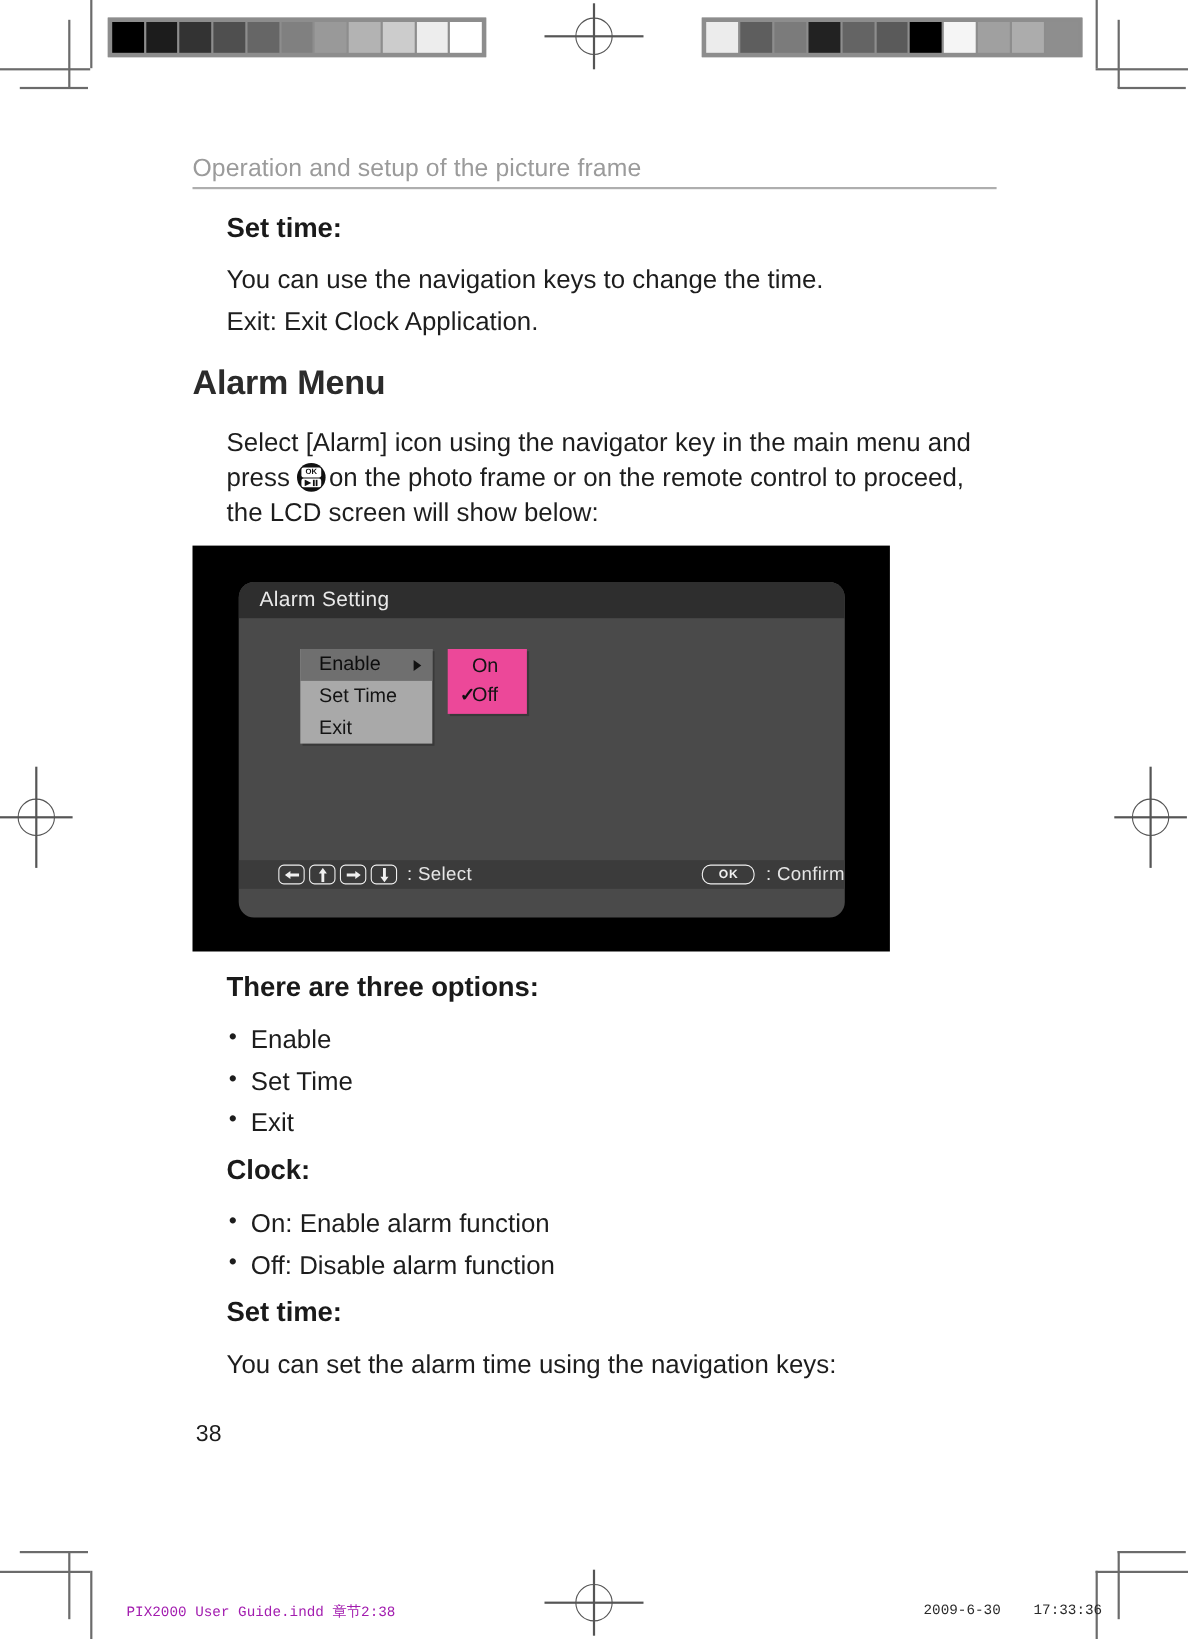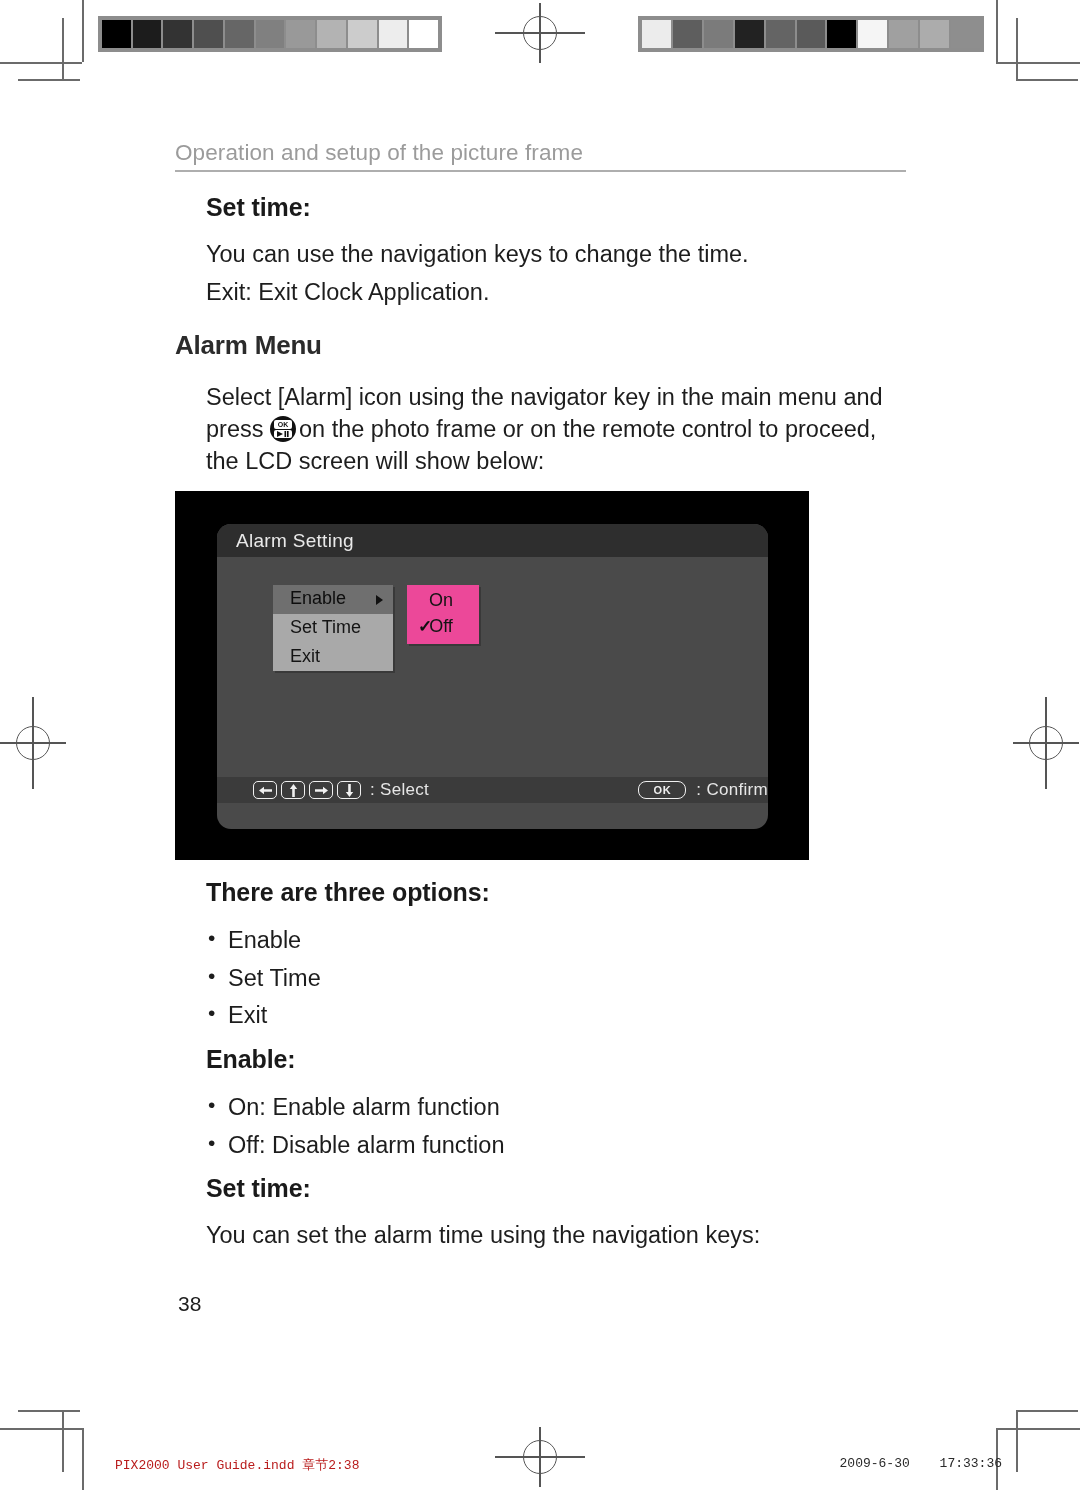--- a/index.html
+++ b/index.html
@@ -71,21 +71,21 @@
   .body-col { padding-left: 31px; }
 
   h3.sub {
     font-size: 25px;
     font-weight: bold;
     color: #1a1a1a;
     margin: 0 0 15px 0;
     letter-spacing: -0.1px;
   }
   h2.chapter {
-    font-size: 26px;
+    font-size: 31px;
     font-weight: bold;
     color: #2b2b2b;
     margin: 20px 0 20px -31px;
     letter-spacing: -0.2px;
   }
   p.para {
     font-size: 23.5px;
     color: #1d1d1d;
     margin: 0 0 7px 0;
     line-height: 1.47;
@@ -276,21 +276,21 @@
     color: #1d1d1d;
   }
 
   
   .colophon-left {
     position: absolute;
     left: 115px;
     top: 1456px;
     font-family: "Liberation Mono", monospace;
     font-size: 13px;
-    color: #b91c1c;
+    color: #a21caf;
     white-space: nowrap;
   }
   .colophon-right {
     position: absolute;
     right: 78px;
     top: 1456px;
     font-family: "Liberation Mono", monospace;
     font-size: 13px;
     color: #2a2a2a;
     white-space: nowrap;
@@ -456,21 +456,21 @@
       </div>
     </div>
 
     <h3 class="sub">There are three options:</h3>
     <ul class="bullets">
       <li>Enable</li>
       <li>Set Time</li>
       <li>Exit</li>
     </ul>
 
-    <h3 class="sub">Enable:</h3>
+    <h3 class="sub">Clock:</h3>
     <ul class="bullets">
       <li>On: Enable alarm function</li>
       <li>Off: Disable alarm function</li>
     </ul>
 
     <h3 class="sub">Set time:</h3>
     <p class="para">You can set the alarm time using the navigation keys:</p>
 
   </div>
 </div>

